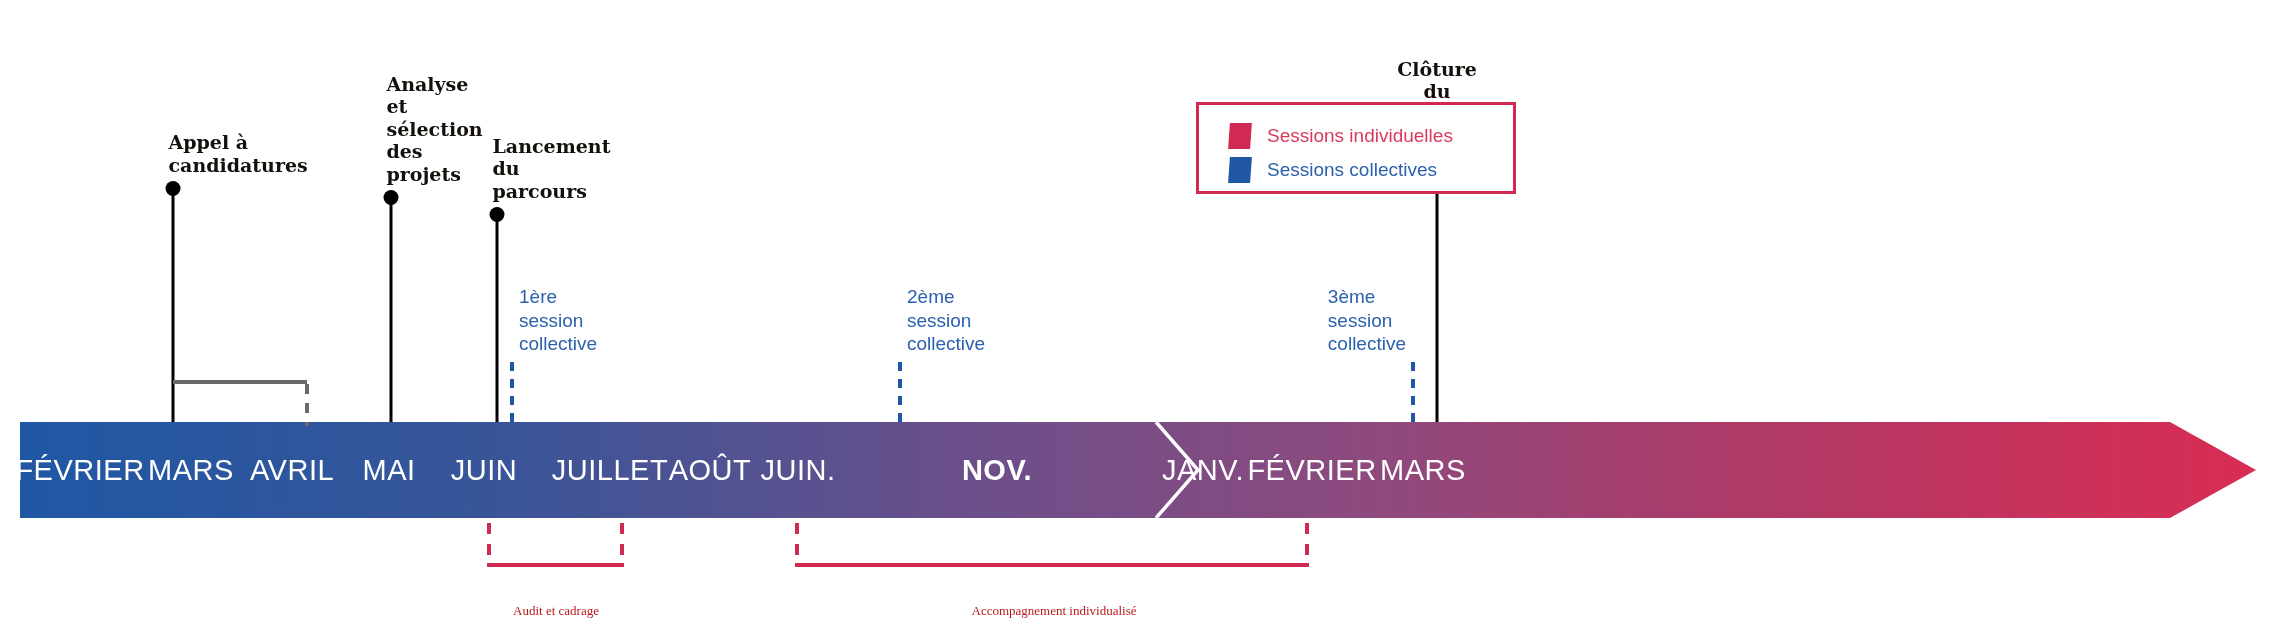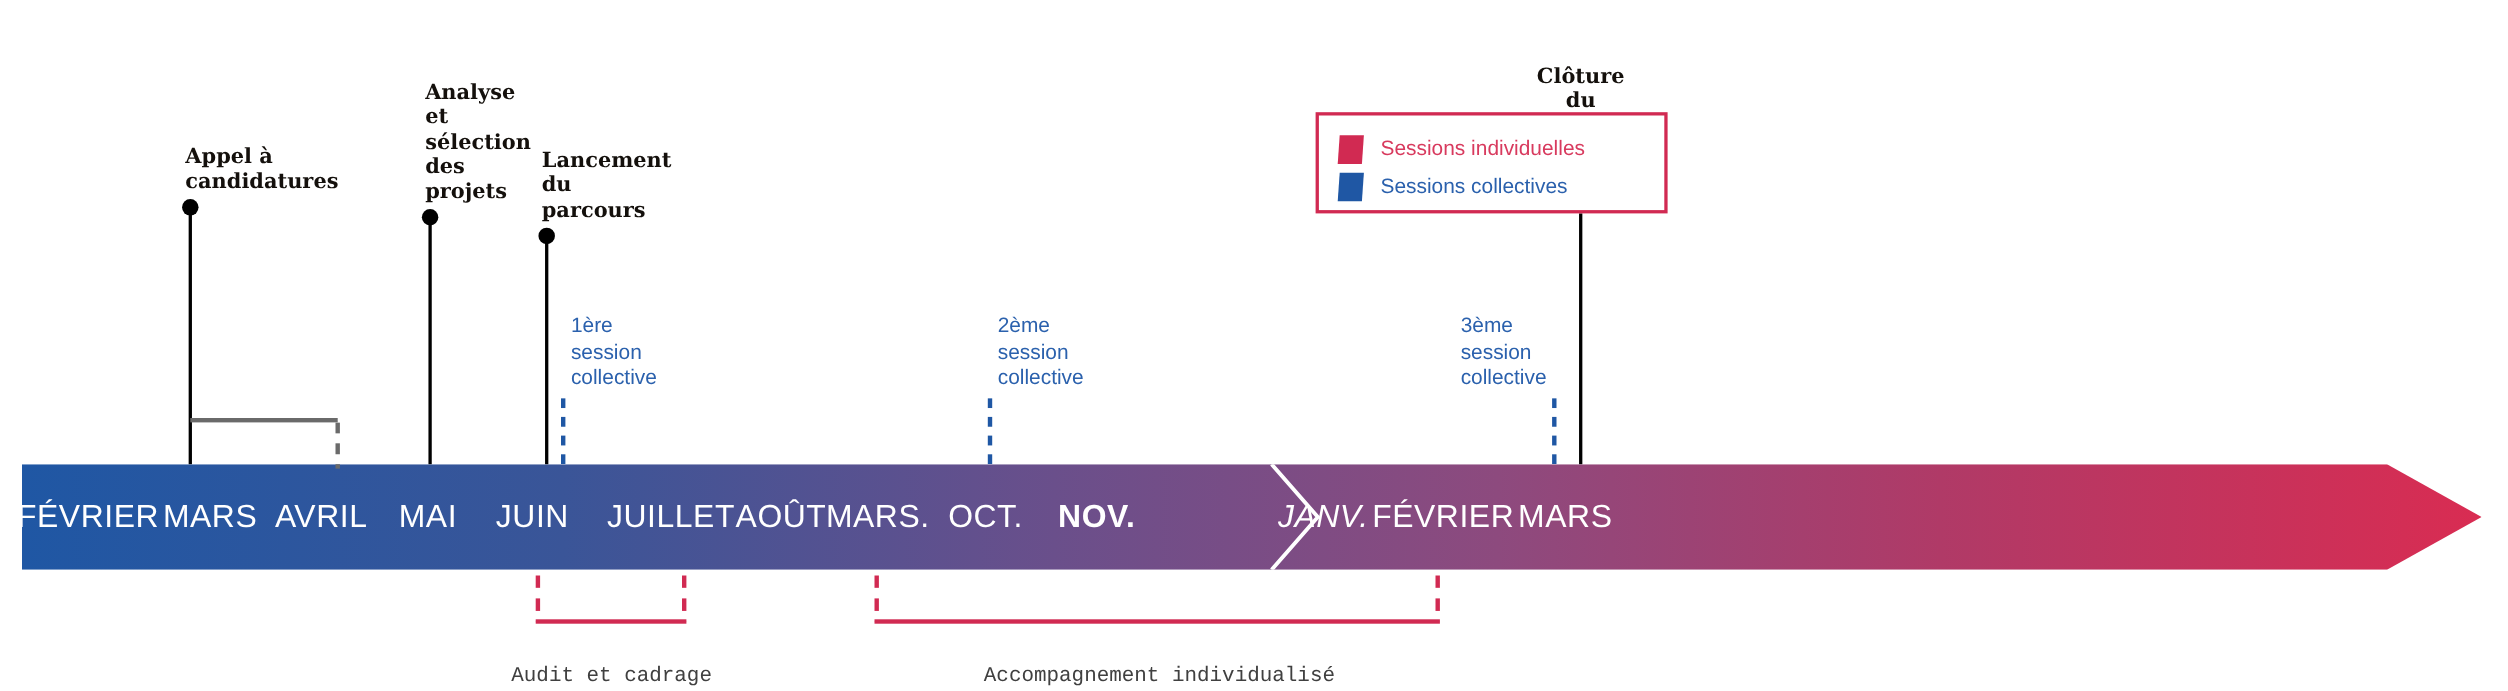--- a/index.html
+++ b/index.html
@@ -144,34 +144,34 @@
     bottom: -2px;
     width: 4px;
     background-image: linear-gradient(to bottom, #d12a52 0 11px, transparent 11px 21px);
     background-size: 4px 21px;
     background-repeat: repeat-y;
   }
   .red-bracket .leg.l { left: 0; }
   .red-bracket .leg.r { right: 0; }
   .red-bracket-label {
     position: absolute;
-    font-family: Liberation Mono, monospace;
-    font-size: 19px;
-    color: #404040;
+    font-family: Liberation Serif, serif;
+    font-size: 13px;
+    color: #b91c1c;
     white-space: nowrap;
     transform: translateX(-50%);
   }
 
   
   .legend {
     position: absolute;
     border: 3px solid #d12a52;
     background: #ffffff;
     box-sizing: border-box;
-    padding: 14px 22px 14px 18px;
+    padding: 14px 22px 14px 30px;
   }
   .legend-row {
     display: flex;
     align-items: center;
     height: 34px;
   }
   .swatch {
     width: 22px;
     height: 26px;
     margin-right: 16px;
@@ -209,24 +209,23 @@
       <path d="M1136,0 L1178,48 L1136,96" fill="none" stroke="#ffffff" stroke-width="3.5"></path>
     </svg>
     <div class="month-labels">
         <div class="month" style="left: 60px;">FÉVRIER</div>
         <div class="month" style="left: 171px;">MARS</div>
         <div class="month" style="left: 272px;">AVRIL</div>
         <div class="month" style="left: 369px;">MAI</div>
         <div class="month" style="left: 464px;">JUIN</div>
         <div class="month" style="left: 590px;">JUILLET</div>
         <div class="month" style="left: 690px;">AOÛT</div>
-        <div class="month" style="left: 778px;">MARS.</div>
-        <div class="month" style="left: 876px;">OCT.</div>
+        <div class="month" style="left: 778px;">JUIN.</div>
         <div class="month" style="left: 977px; font-weight: bold;">NOV.</div>
-        <div class="month" style="left: 1183px; font-style: italic;">JANV.</div>
+        <div class="month" style="left: 1183px;">JANV.</div>
         <div class="month" style="left: 1292px;">FÉVRIER</div>
         <div class="month" style="left: 1403px;">MARS</div>
       </div>
   </div>
 
   <div id="overlay-layer">
       <div class="milestone" style="left: 173px; top: 188px; height: 234px; width: 3px;">
         <div class="ms-label left">Appel à
 candidatures</div>
         <div class="ms-stem" style="height: 234px;"></div>

